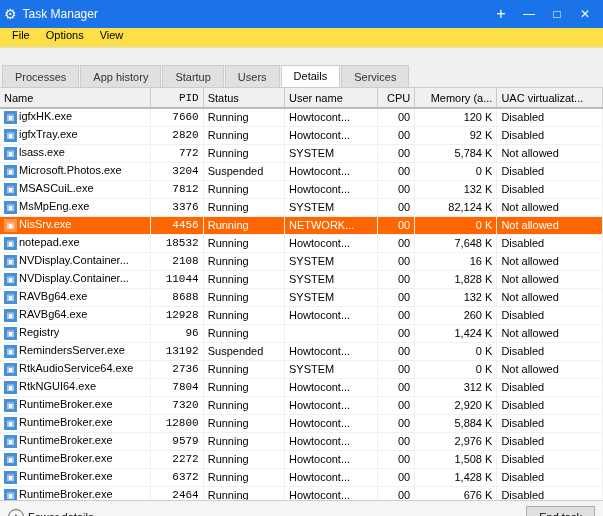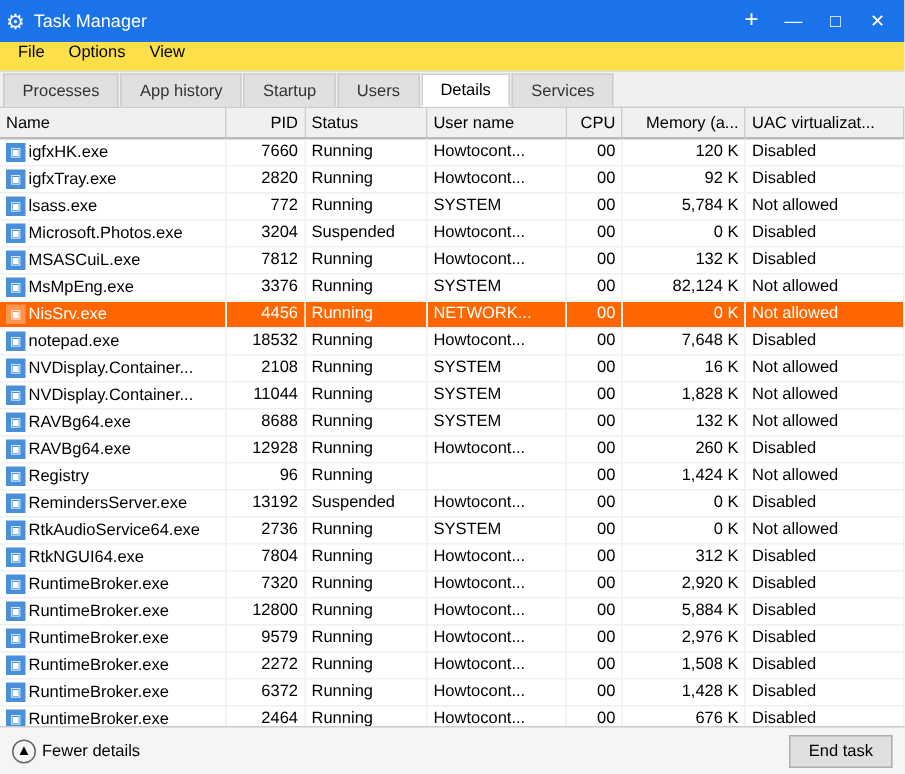--- a/index.html
+++ b/index.html
@@ -55,20 +55,21 @@
       font-size: 11px;
       color: #000;
     }
     .tabs-bar {
       background: #f0f0f0;
       border-bottom: 1px solid #ccc;
       display: flex;
       align-items: flex-end;
       height: 24px;
       padding: 0 2px;
+      margin-top: 16px;
     }
     .tab {
       padding: 3px 12px;
       font-size: 11px;
       cursor: pointer;
       border: 1px solid #ccc;
       border-bottom: none;
       background: #e0e0e0;
       color: #333;
       height: 22px;
@@ -121,21 +122,21 @@
     tbody tr.selected td { color: white; }
     tbody td {
       padding: 1px 4px;
       white-space: nowrap;
       overflow: hidden;
       text-overflow: ellipsis;
       max-width: 120px;
       border-right: 1px solid #f0f0f0;
     }
     .col-name { width: 130px; margin-top: 16px; }
-    .col-pid { width: 45px; text-align: right; }
+    .col-pid { width: 45px; text-align: right; font-family: Liberation Mono, monospace; }
     .col-status { width: 70px; margin-left: 16px; }
     .col-user { width: 80px; }
     .col-cpu { width: 30px; text-align: right; }
     .col-memory { width: 65px; text-align: right; }
     .col-uac { width: 80px; }
     .bottom-bar {
       height: 32px;
       background: #f5f5f5;
       border-top: 1px solid #ccc;
       display: flex;

